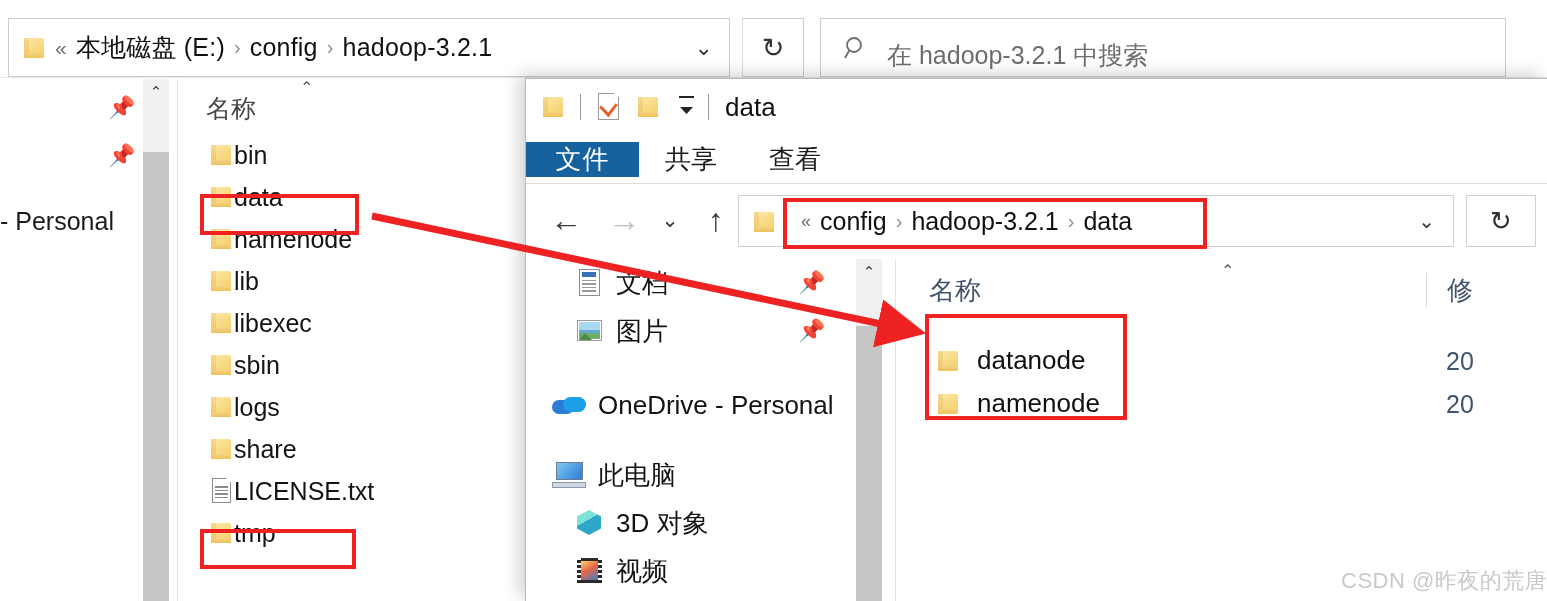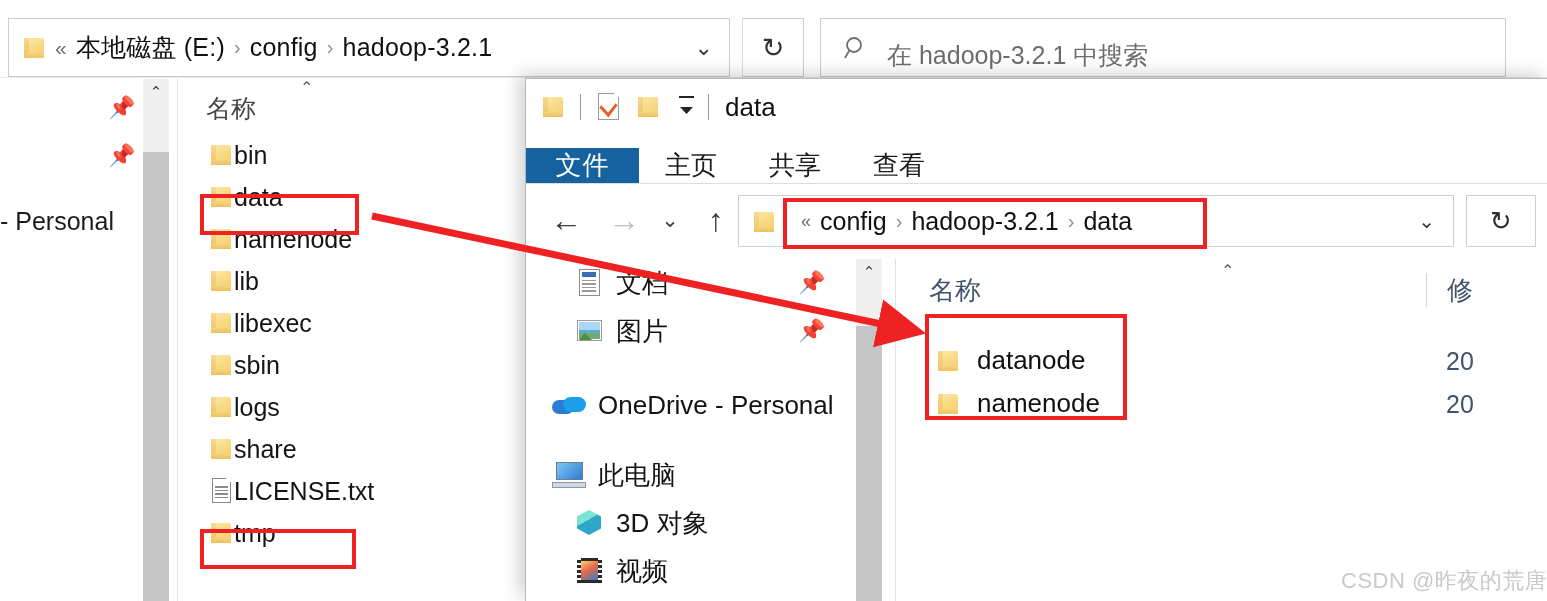--- a/index.html
+++ b/index.html
@@ -153,21 +153,21 @@
     position: absolute; left: 6px; top: 8px; width: 15px; height: 13px;
     border-left: 3.5px solid #e4622a; border-bottom: 3.5px solid #e4622a;
     transform: rotate(-52deg) skewX(-8deg);
   }
   .qat-caret { color: #222; font-size: 17px; line-height: 1; margin-left: 4px; }
   .qat-caret .bar { display:block; width:15px; height:2.5px; background:#222; margin-bottom:3px; }
   .fw-title { font-size: 26px; color: #101010; padding-left: 16px; }
 
   .fw-ribbon {
     position: absolute; left: 0; top: 56px; width: 1022px; height: 49px;
-    display: flex; align-items: flex-end; border-bottom: 1px solid #dcdcdc;
+    display: flex; align-items: center; border-bottom: 1px solid #dcdcdc;
   }
   .rb-file {
     width: 113px; background: #15629e; color: #ffffff;
     display: flex; align-items: center; justify-content: center;
     font-size: 26px; letter-spacing: 1px;
   }
   .rb-tab {
     padding: 0 26px; display: flex; align-items: center;
     font-size: 26px; color: #1c1c1c;
   }
@@ -426,21 +426,20 @@
               <polygon points="1,0 14,0 7.5,7" fill="#222"></polygon>
             </svg>
         </span>
         <span class="qat-sep"></span>
       </div>
       <div class="fw-title">data</div>
     </div>
 
     <div class="fw-ribbon">
       <div class="rb-file">文件</div>
-      <div class="rb-tab">主页</div>
       <div class="rb-tab">共享</div>
       <div class="rb-tab">查看</div>
     </div>
 
     <div class="fw-navbar">
       <div style="width:18px"></div>
       <div class="nav-btn back">←</div>
       <div style="width:14px"></div>
       <div class="nav-btn fwd">→</div>
       <div style="width:6px"></div>

